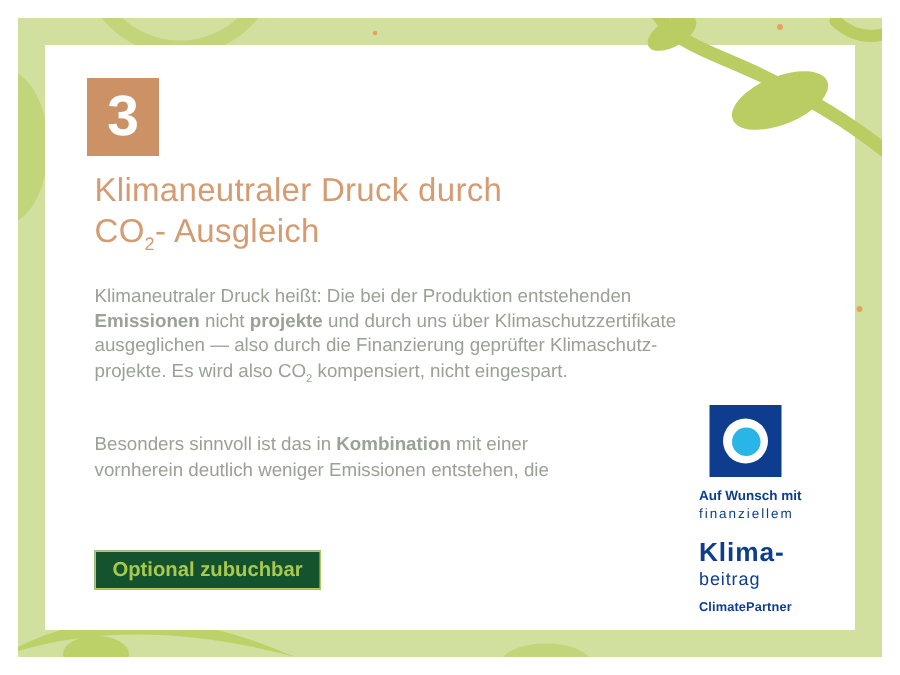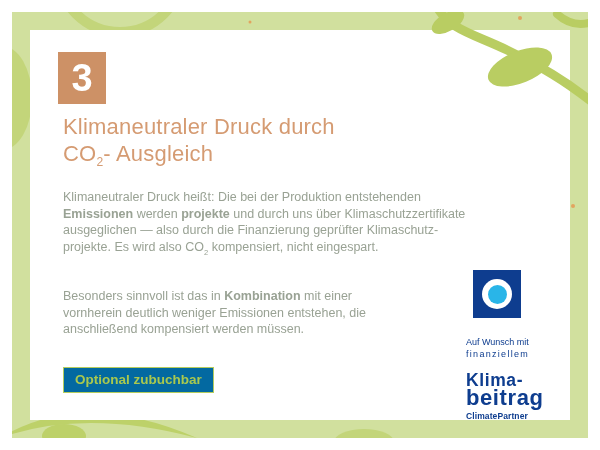--- a/index.html
+++ b/index.html
@@ -43,38 +43,38 @@
     white-space:nowrap;
   }
   .p1 { top:189px; }
   .p2 { top:288px; }
   .bodytext .b { font-weight:bold; }
   .bodytext sub { font-size:0.6em; }
   .opt-button {
     position:absolute; left:63px; top:367px;
     border:1.5px solid #b4cc5d; color:#a9c84e;
     font-size:13.5px; font-weight:bold;
-    padding:4px 11px 5px 11px; background:#0369a1;
+    padding:4px 11px 5px 11px; background:#14532d;
     white-space:nowrap; cursor:pointer;
     font-family:"Liberation Sans", sans-serif;
   }
   .cp-label { position:absolute; left:466px; top:270px; width:86px; color:#0e3d8f; }
   .cp-logo {
     width:48px; height:48px; margin-left:7px;
     background:#0e3d8f; display:flex; align-items:center; justify-content:center;
   }
   .cp-logo .ring {
     width:30px; height:30px; border-radius:50%; background:#ffffff;
     display:flex; align-items:center; justify-content:center;
   }
   .cp-logo .dot { width:19px; height:19px; border-radius:50%; background:#29b5e8; }
-  .cp-l1 { margin-top:19px; font-size:9px; font-weight:normal; white-space:nowrap; }
+  .cp-l1 { margin-top:7px; font-size:9px; font-weight:bold; white-space:nowrap; }
   .cp-l2 { margin-top:2px; font-size:9px; letter-spacing:1.3px; white-space:nowrap; }
   .cp-l3 { margin-top:12px; font-size:17.5px; font-weight:800; letter-spacing:0.6px; line-height:18px; white-space:nowrap; }
-  .cp-l4 { font-size:22px; font-weight:700; letter-spacing:0.6px; line-height:18px; white-space:nowrap; }
+  .cp-l4 { font-size:12px; font-weight:400; letter-spacing:0.6px; line-height:18px; white-space:nowrap; }
   .cp-l5 { margin-top:4px; font-size:8.5px; font-weight:bold; letter-spacing:0.1px; white-space:nowrap; }
 </style>
 </head>
 <body>
 
 <div class="green-bg">
   <svg width="576" height="426" viewBox="0 0 576 426">
     <circle cx="108" cy="-42" r="62" fill="none" stroke="#c3d57a" stroke-width="10"></circle>
     <ellipse cx="-10" cy="86" rx="30" ry="52" fill="#c3d57a"></ellipse>
     <path d="M -12 426 Q 70 376 185 426 Q 72 396 -12 426 Z" fill="#bdd169"></path>
@@ -101,29 +101,28 @@
   <span>3</span>
 </div>
 
 <div class="title">
   <div>Klimaneutraler Druck durch</div>
   <div><span>CO</span><sub>2</sub><span>- Ausgleich</span></div>
 </div>
 
 <div class="bodytext p1">
   <div><span>Klimaneutraler Druck heißt: Die bei der Produktion entstehenden</span></div>
-  <div><span class="b">Emissionen</span><span> werden </span><span class="b">projekte</span><span> und durch uns über Klimaschutzzertifikate</span></div>
+  <div><span class="b">Emissionen</span><span> nicht </span><span class="b">projekte</span><span> und durch uns über Klimaschutzzertifikate</span></div>
   <div><span>ausgeglichen — also durch die Finanzierung geprüfter Klimaschutz-</span></div>
   <div><span>projekte. Es wird also CO</span><sub>2</sub><span> kompensiert, nicht eingespart.</span></div>
 </div>
 
 <div class="bodytext p2">
   <div><span>Besonders sinnvoll ist das in </span><span class="b">Kombination</span><span> mit einer</span></div>
   <div><span>vornherein deutlich weniger Emissionen entstehen, die</span></div>
-  <div><span>anschließend kompensiert werden müssen.</span></div>
 </div>
 
 <button class="opt-button">Optional zubuchbar</button>
 
 <div class="cp-label">
   <div class="cp-logo">
     <div class="ring">
       <div class="dot"></div>
     </div>
   </div>

